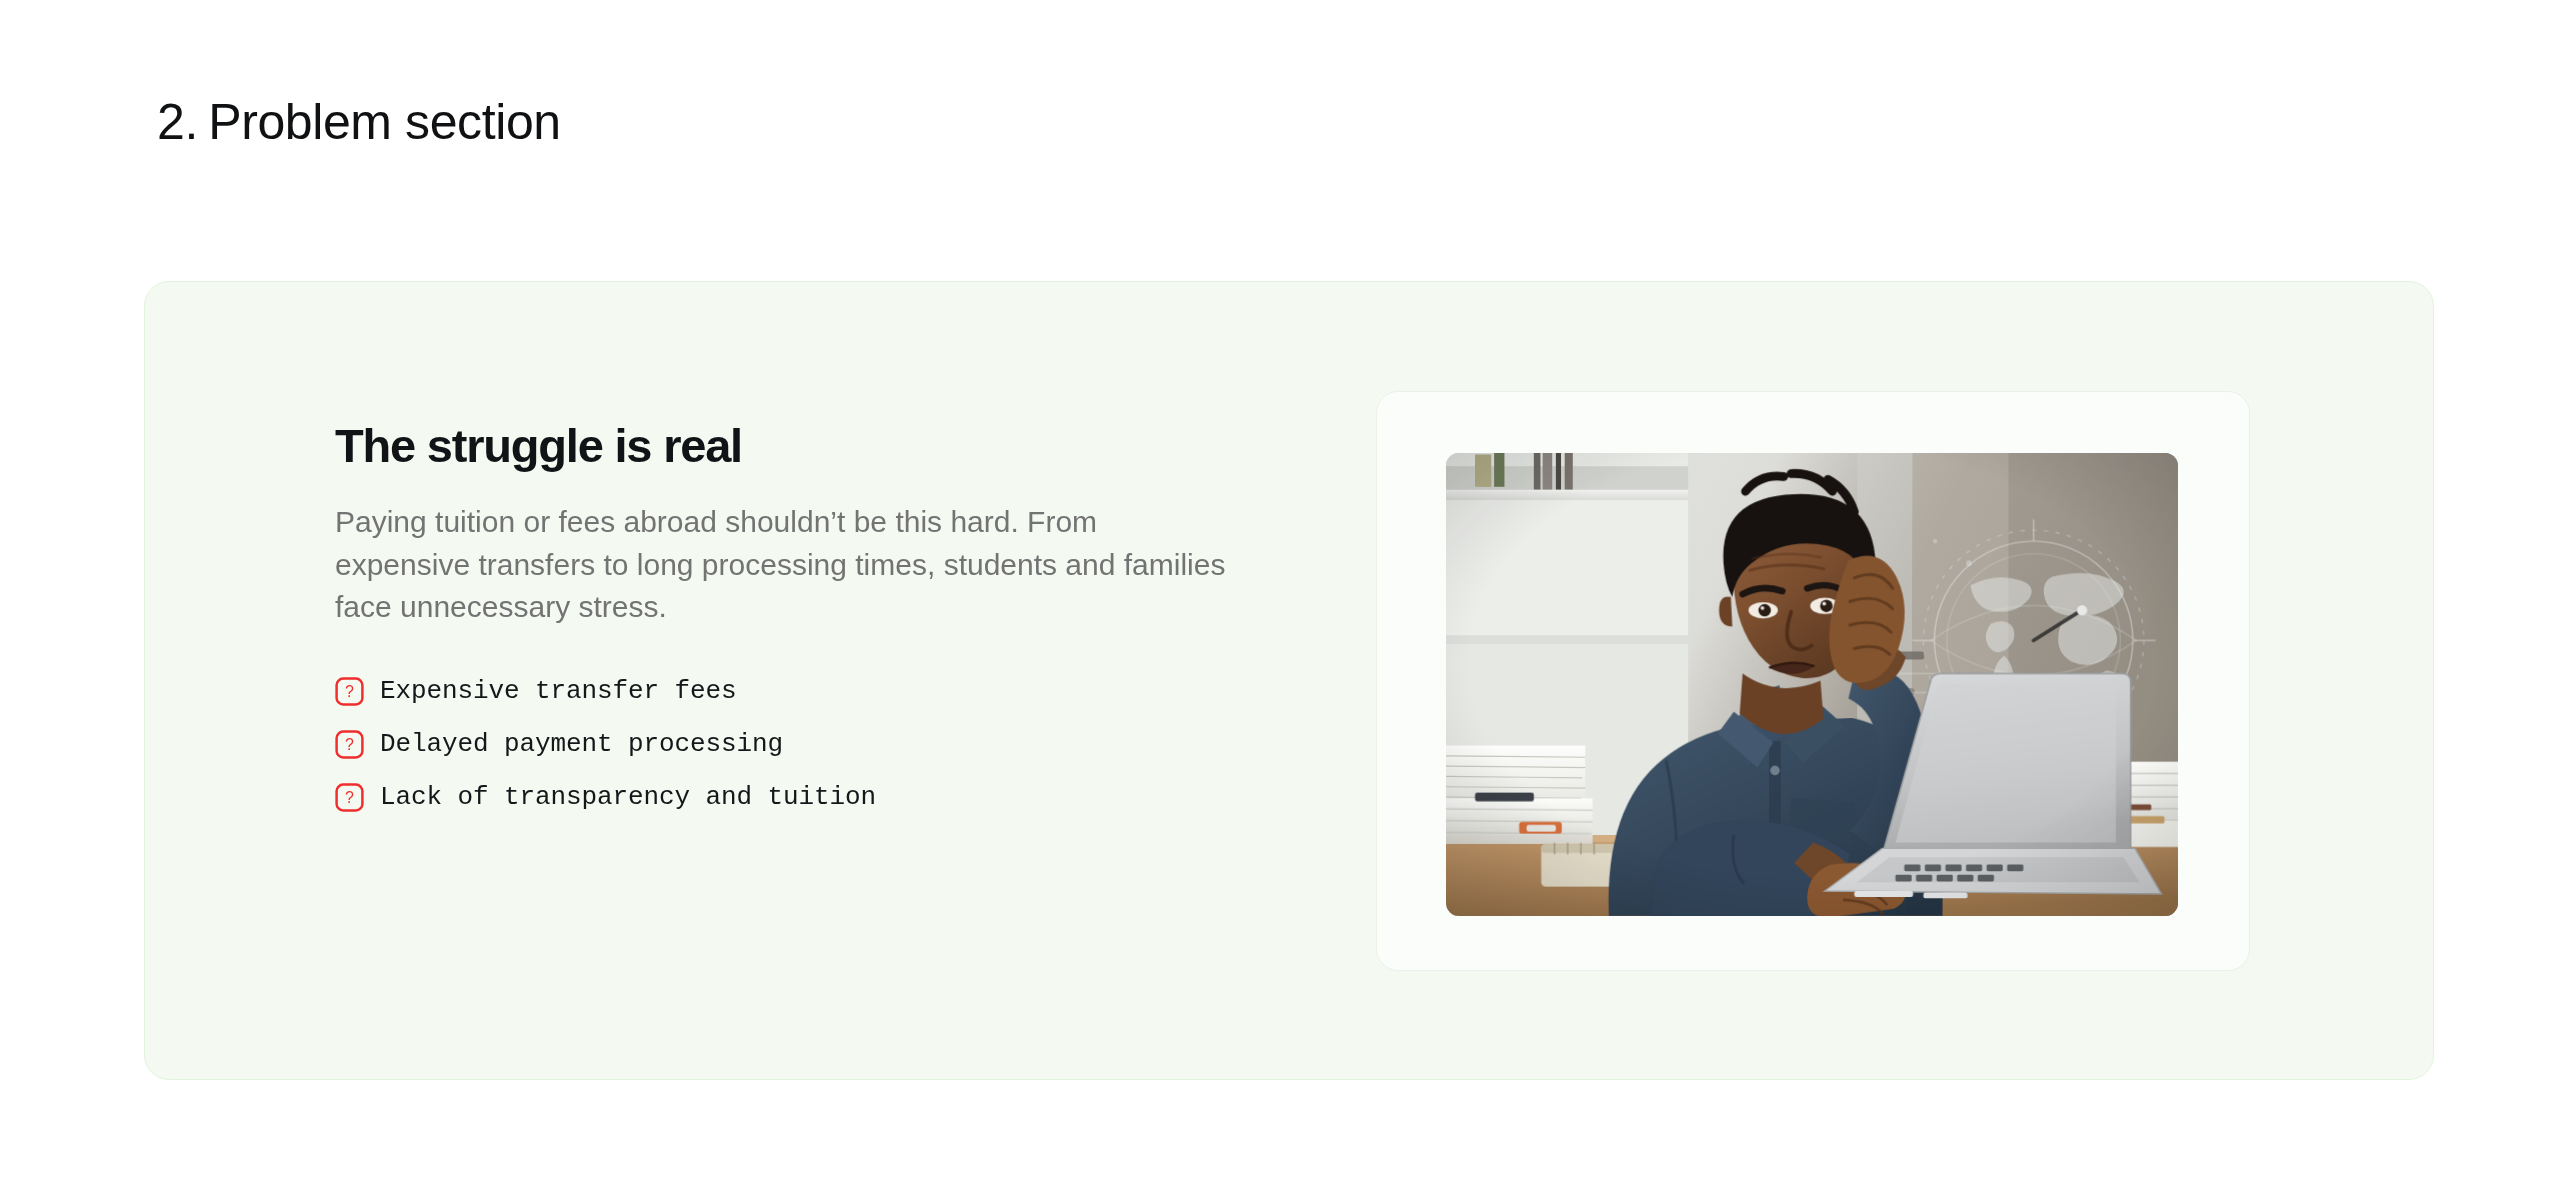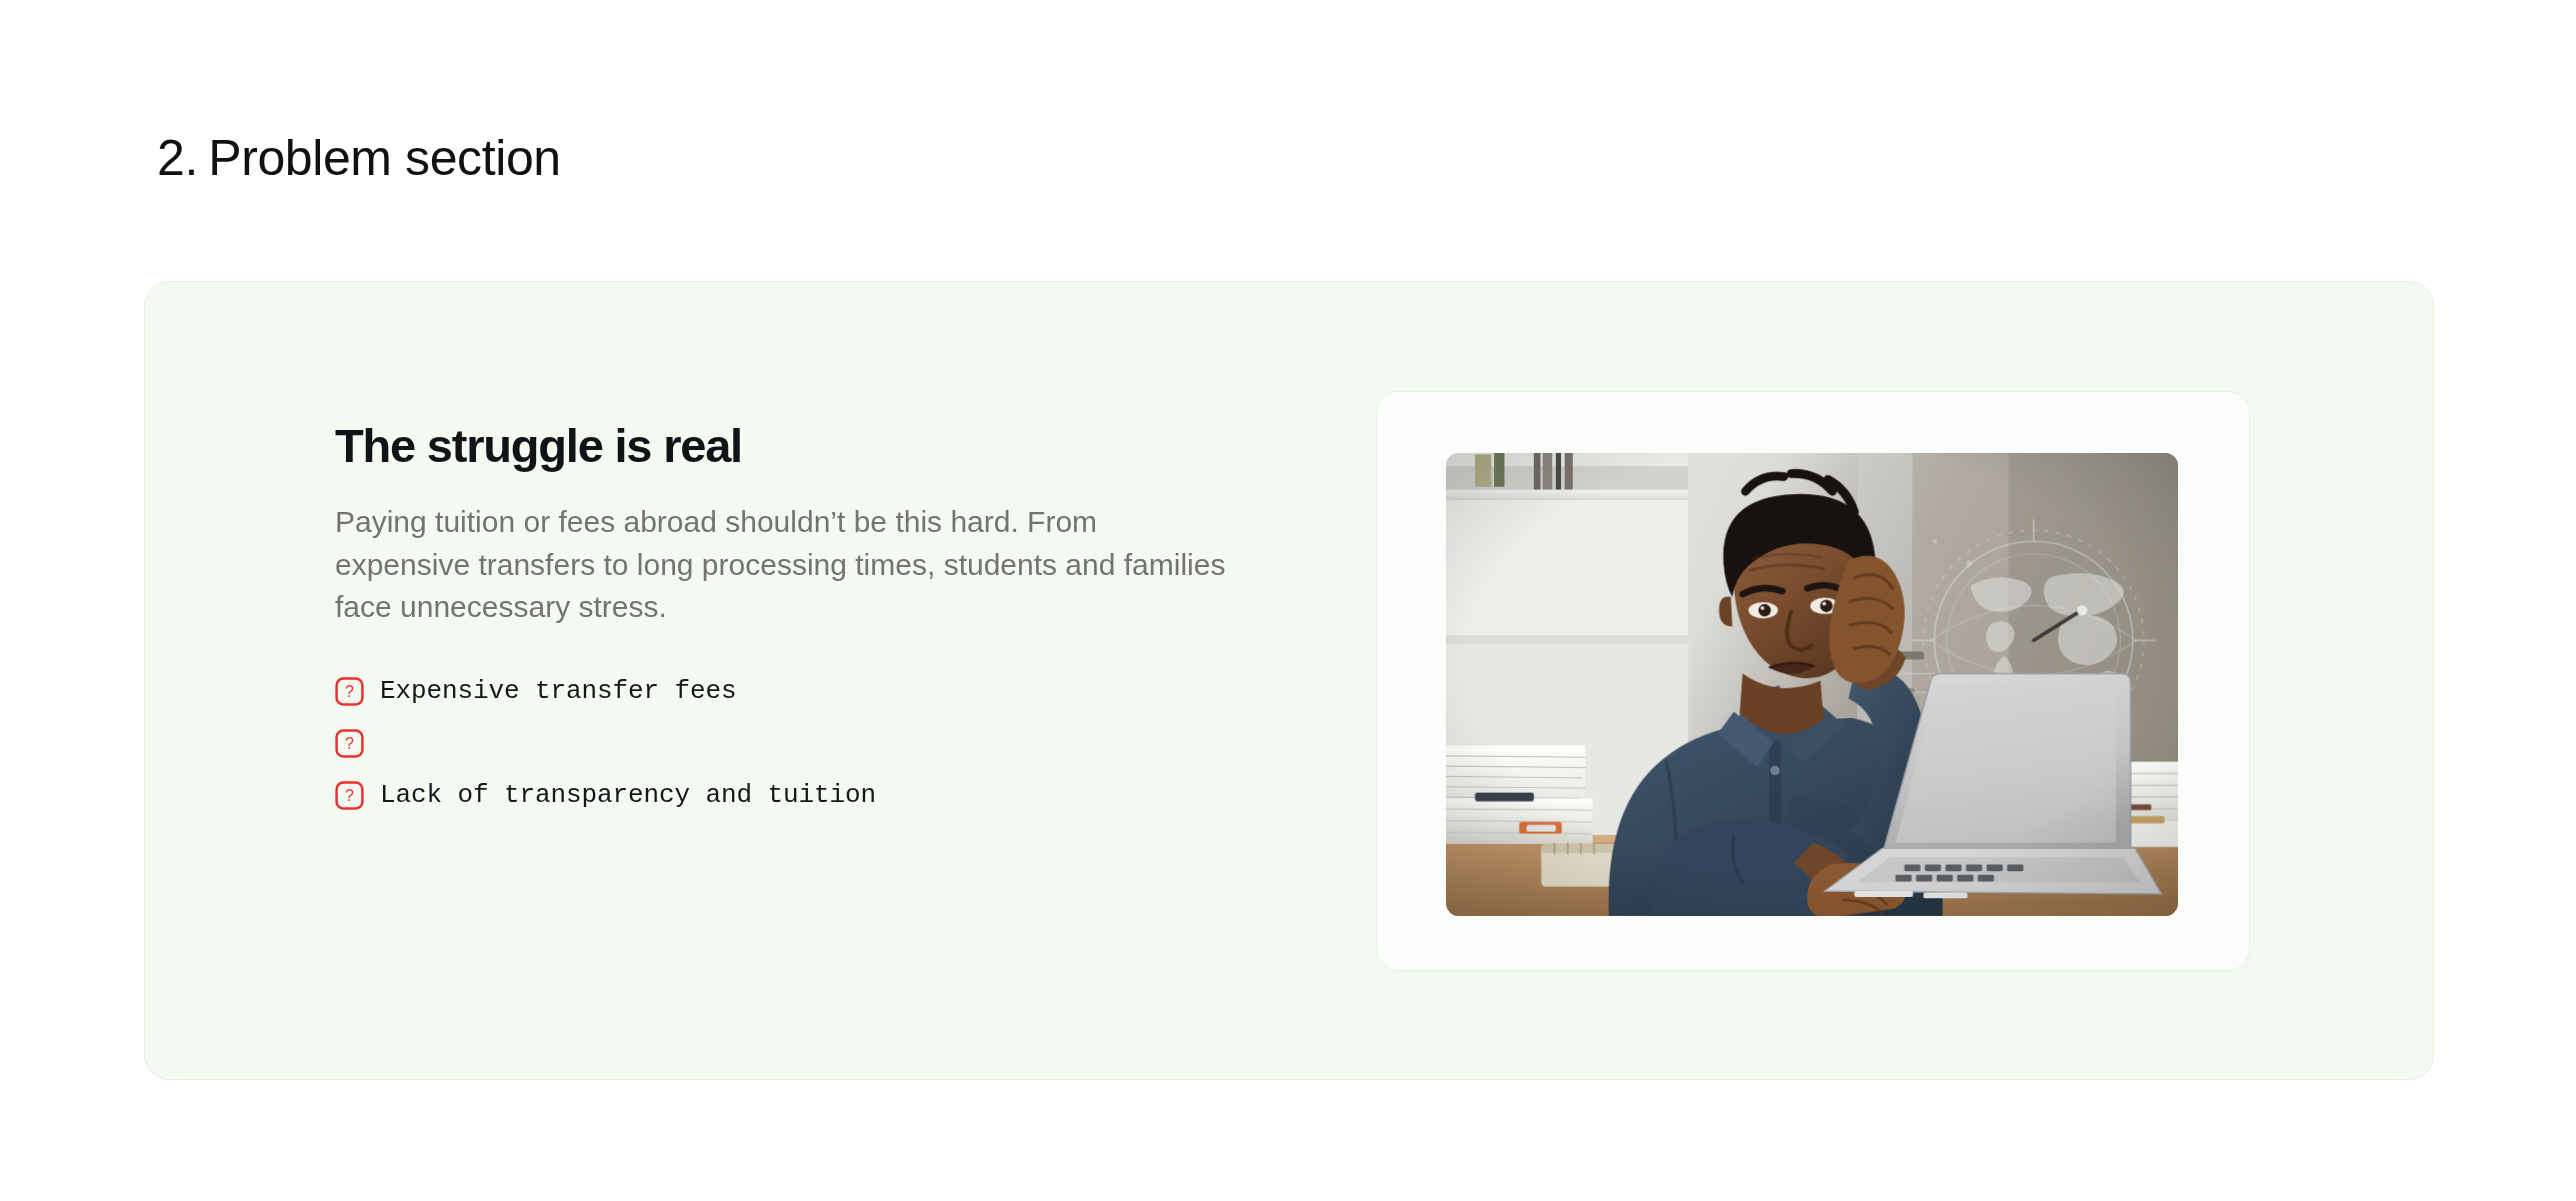--- a/index.html
+++ b/index.html
@@ -24,21 +24,20 @@
   .section-heading {
     position: absolute;
     left: 157px;
     top: 94px;
     font-size: 50px;
     font-weight: 400;
     line-height: 1.15;
     color: #101113;
     letter-spacing: -0.4px;
     white-space: nowrap;
-    margin-top: 36px;
   }
   .section-heading .num { margin-right: 10.3px; }
 
   
   .problem-card {
     position: absolute;
     left: 144px;
     top: 281px;
     width: 2290px;
     height: 799px;
@@ -161,20 +160,21 @@
             <span class="problem-label">Expensive transfer fees</span>
           </li>
 
           <li class="problem-item">
             <span class="alert-icon">
               <svg viewBox="0 0 40 40" xmlns="http://www.w3.org/2000/svg">
                 <rect x="2.2" y="2.2" width="35.6" height="35.6" rx="9" ry="9" fill="none" stroke="#ef2e2e" stroke-width="3.4"></rect>
                 <text x="20" y="27.5" text-anchor="middle" font-family="Liberation Sans, sans-serif" font-size="22" font-weight="400" fill="#ef2e2e">?</text>
               </svg>
             </span>
+            <span class="problem-label">Delayed payment processing</span>
           </li>
 
           <li class="problem-item">
             <span class="alert-icon">
               <svg viewBox="0 0 40 40" xmlns="http://www.w3.org/2000/svg">
                 <rect x="2.2" y="2.2" width="35.6" height="35.6" rx="9" ry="9" fill="none" stroke="#ef2e2e" stroke-width="3.4"></rect>
                 <text x="20" y="27.5" text-anchor="middle" font-family="Liberation Sans, sans-serif" font-size="22" font-weight="400" fill="#ef2e2e">?</text>
               </svg>
             </span>
             <span class="problem-label">Lack of transparency and tuition</span>

